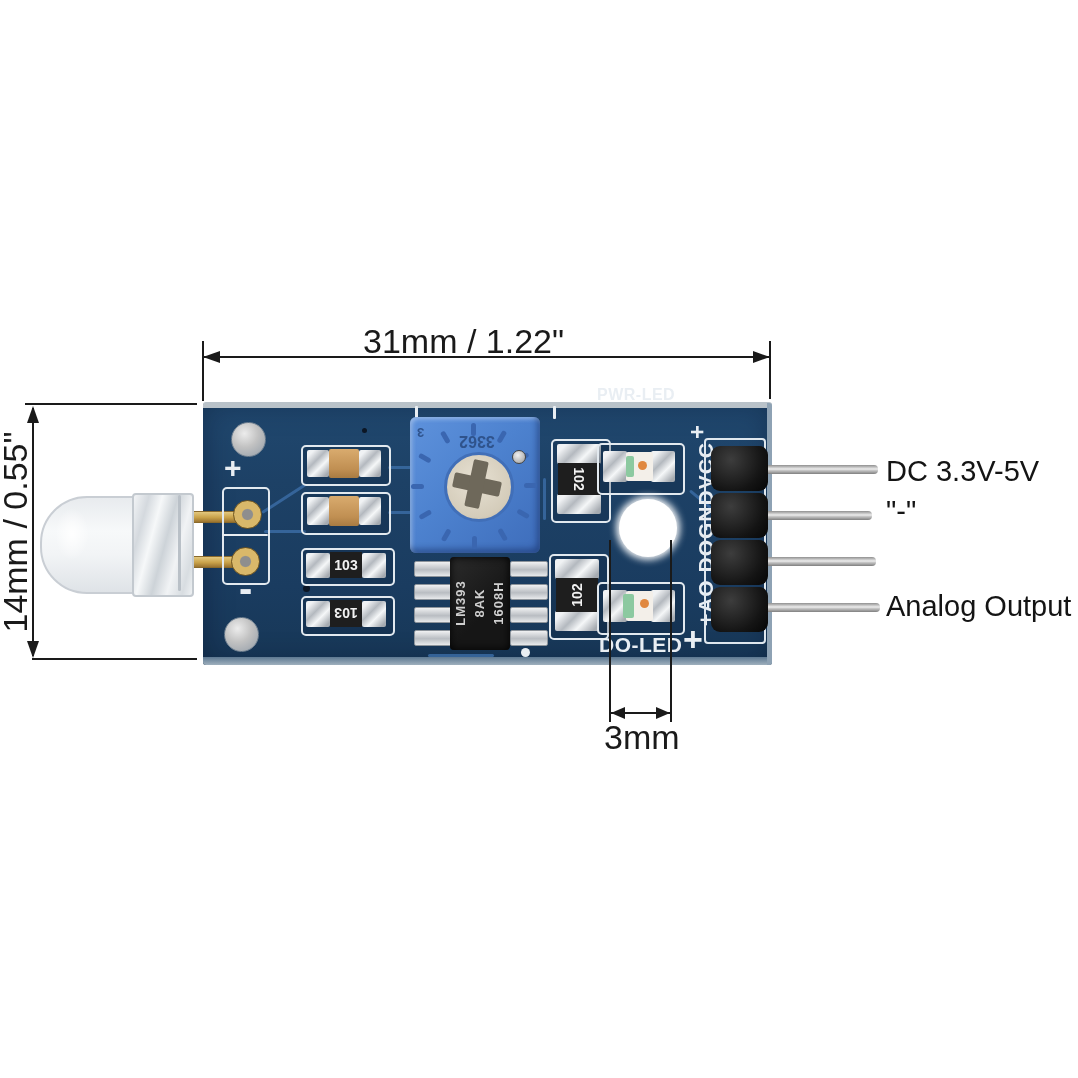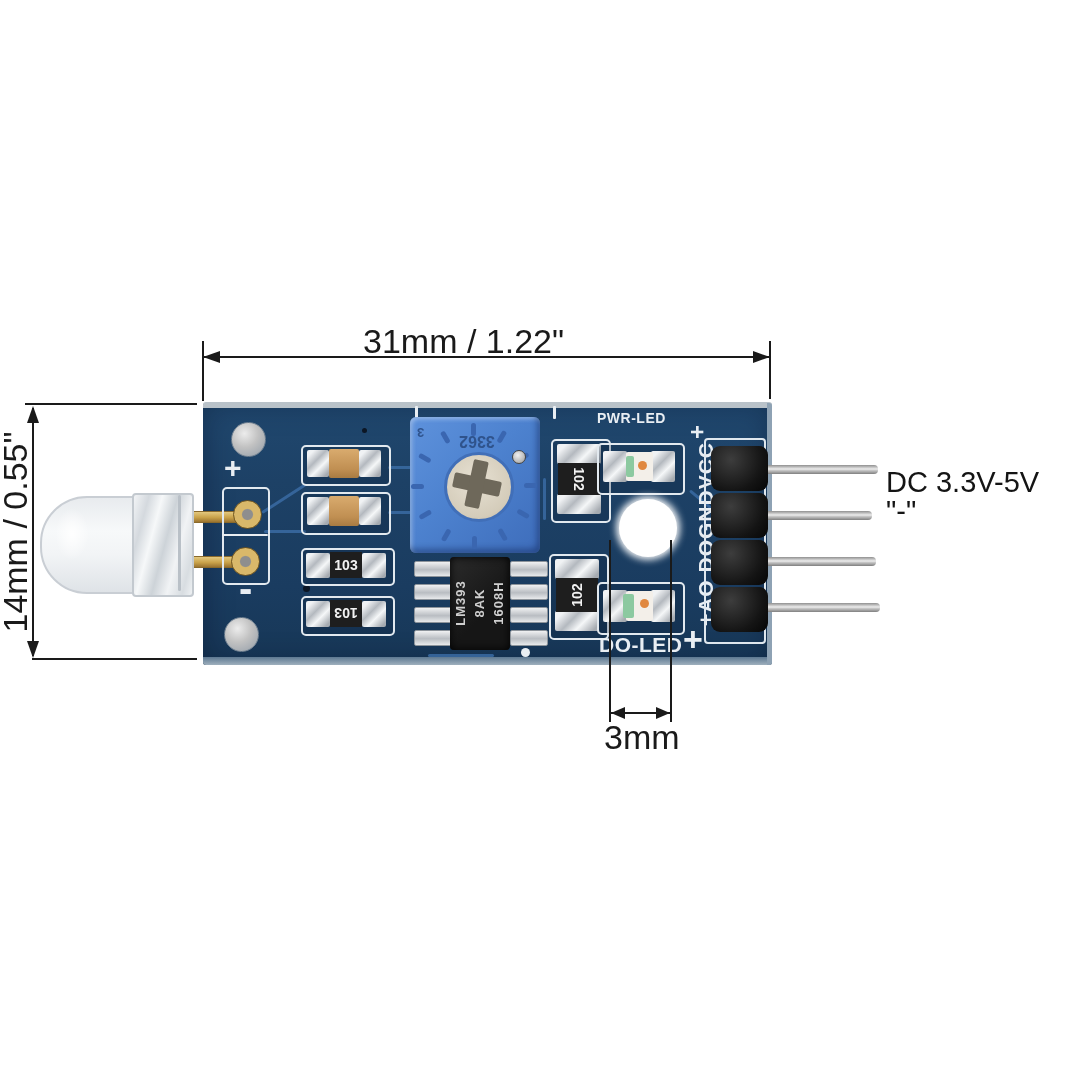--- a/index.html
+++ b/index.html
@@ -163,21 +163,21 @@
   <div class="abs res-black" style="left:558px;top:463px;width:42px;height:32px;font-size:14px;">
     <span style="transform:rotate(90deg);display:block;">102</span>
   </div>
   <div class="abs outline" style="left:549px;top:554px;width:56px;height:82px;"></div>
   <div class="abs pad-silver" style="left:555px;top:559px;width:44px;height:20px;"></div>
   <div class="abs pad-silver" style="left:555px;top:611px;width:44px;height:20px;"></div>
   <div class="abs res-black" style="left:556px;top:578px;width:42px;height:34px;font-size:14px;">
     <span style="transform:rotate(-90deg);display:block;">102</span>
   </div>
 
-  <div class="abs silk" style="left:597px;top:410px;font-size:14px;letter-spacing:.5px;">PWR-LED</div>
+  <div class="abs silk" style="left:597px;top:386px;font-size:16px;letter-spacing:.5px;">PWR-LED</div>
   <div class="abs silk" style="left:690px;top:418px;font-size:24px;transform:rotate(90deg);">+</div>
   <div class="abs outline" style="left:597px;top:443px;width:84px;height:48px;"></div>
   <div class="abs pad-silver" style="left:603px;top:451px;width:24px;height:31px;"></div>
   <div class="abs pad-silver" style="left:651px;top:451px;width:24px;height:31px;"></div>
   <div class="abs" style="left:626px;top:452px;width:27px;height:29px;background:#f3efe9;border-radius:2px;"></div>
   <div class="abs" style="left:626px;top:456px;width:8px;height:21px;background:#8cc9a0;border-radius:2px;"></div>
   <div class="abs" style="left:638px;top:461px;width:9px;height:9px;border-radius:50%;background:#e08840;"></div>
 
   <div class="abs" style="left:619px;top:499px;width:58px;height:58px;border-radius:50%;background:#ffffff;box-shadow:0 0 7px 3px rgba(255,255,255,.95);"></div>
 
@@ -195,22 +195,23 @@
   <div class="abs" style="left:704px;top:438px;width:58px;height:202px;border:2px solid #dfe7ee;border-radius:4px;"></div>
   <div class="abs pin" style="left:745px;top:465px;width:133px;"></div>
   <div class="abs pin" style="left:745px;top:511px;width:127px;"></div>
   <div class="abs pin" style="left:745px;top:557px;width:131px;"></div>
   <div class="abs pin" style="left:745px;top:603px;width:135px;"></div>
   <div class="abs hdr-block" style="left:711px;top:446px;"></div>
   <div class="abs hdr-block" style="left:711px;top:493px;"></div>
   <div class="abs hdr-block" style="left:711px;top:540px;"></div>
   <div class="abs hdr-block" style="left:711px;top:587px;"></div>
 
-  <div class="abs pin-label" style="left:886px;top:455px;margin-top:11px;">DC 3.3V-5V</div>
+  <div class="abs pin-label" style="left:886px;top:455px;">DC 3.3V-5V</div>
   <div class="abs pin-label" style="left:886px;top:495px;">"-"</div>
+  <div class="abs pin-label" style="left:886px;top:590px;">Analog Output</div>
 
   <div class="abs dim-text" style="left:363px;top:322px;">31mm / 1.22"</div>
   <div class="abs dline" style="left:203px;top:356px;width:567px;height:2px;"></div>
   <div class="abs arr arr-left" style="left:203px;top:351px;"></div>
   <div class="abs arr arr-right" style="left:753px;top:351px;"></div>
   <div class="abs dline" style="left:202px;top:341px;width:2px;height:60px;"></div>
   <div class="abs dline" style="left:769px;top:341px;width:2px;height:58px;"></div>
 
   <div class="abs dim-text" style="left:-94px;top:512px;width:220px;height:40px;text-align:center;transform:rotate(-90deg);">14mm / 0.55"</div>
   <div class="abs dline" style="left:32px;top:408px;width:2px;height:248px;"></div>

